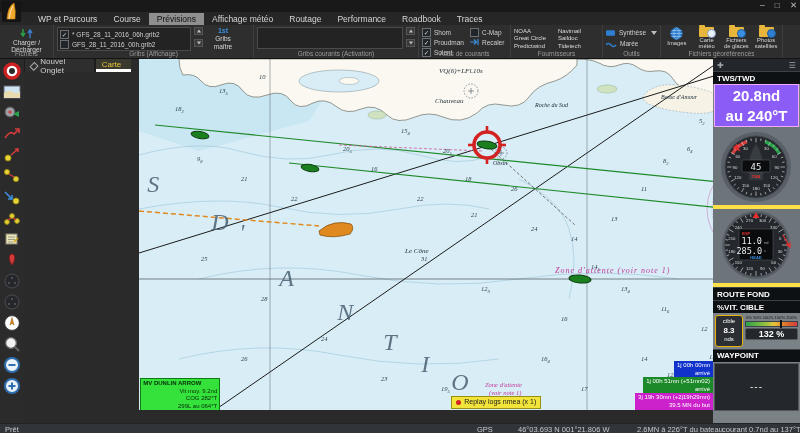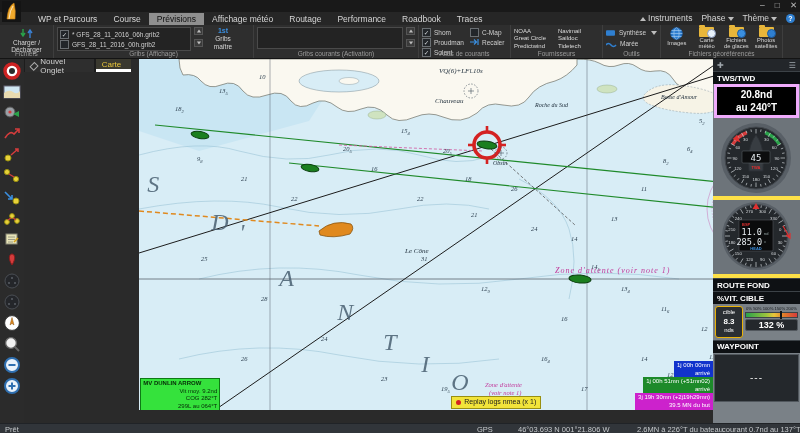--- a/index.html
+++ b/index.html
@@ -63,21 +63,21 @@
   .reddot{width:5px;height:5px;border-radius:50%;background:#d42222;}
   .etabox{right:0;text-align:right;color:#fff;padding:1px 3px;}
   .eta-blue{top:302px;background:#1133cc;}
   .eta-green{top:318px;background:#1d8a2a;}
   .eta-mag{top:334px;background:#cc22cc;}
 
   
   .instr{width:87px;background:#7a8187;display:flex;flex-direction:column;}
   .instr-head{height:12px;background:#23262a;display:flex;justify-content:space-between;align-items:center;padding:0 4px;color:#9fa6ac;font-size:8px;flex:0 0 auto;}
   .ihdr{height:12px;background:#0e1114;color:#fff;font-weight:bold;font-size:8px;display:flex;align-items:center;padding-left:4px;border-top:1px solid #3c4247;flex:0 0 auto;}
-  .ival{background:#000000;border:3px solid #f0abfc;margin:0 1px;color:#fff;text-align:center;font-weight:bold;font-size:10px;line-height:1.3;padding:1px 0;flex:0 0 auto;}
+  .ival{background:#8b5cf6;border:1px solid #f0abfc;margin:0 1px;color:#fff;text-align:center;font-weight:bold;font-size:15px;line-height:1.3;padding:1px 0;flex:0 0 auto;}
   .gaugebox{background:#fde047;flex:0 0 auto;text-align:center;}
   .vitrow{display:flex;gap:2px;padding:2px;flex:0 0 auto;}
   .ciblebox{width:26px;background:#2b2f33;border:1px solid #eab308;border-radius:3px;color:#fff;text-align:center;font-size:6px;line-height:1.3;padding:2px 0;}
   .ciblebox .big{font-size:8px;font-weight:bold;}
   .vitright{flex:1;display:flex;flex-direction:column;gap:1px;}
   .scalelabels{display:flex;justify-content:space-between;font-size:4.2px;color:#15181b;padding:0 1px;}
   .gradbar{height:4px;background:linear-gradient(90deg,#2aa24a 0%,#9bc43e 40%,#e8c53a 55%,#e07a2a 75%,#d43c3c 100%);position:relative;border:1px solid #3c4247;}
   .gradmark{position:absolute;top:-2px;width:2px;height:8px;background:#101214;left:66%;}
   .vitval{background:#24282c;border:1px solid #51575d;color:#fff;font-weight:bold;font-size:9px;text-align:center;border-radius:2px;}
   .wpbox{height:46px;background:#24282c;border:1px solid #51575d;margin:1px;color:#e8e8e8;display:flex;align-items:center;justify-content:center;font-size:10px;letter-spacing:1px;flex:0 0 auto;}
@@ -122,26 +122,20 @@
 
   <div class="menubar">
     <span class="mtab">WP et Parcours</span>
     <span class="mtab">Course</span>
     <span class="mtab active">Prévisions</span>
     <span class="mtab">Affichage météo</span>
     <span class="mtab">Routage</span>
     <span class="mtab">Performance</span>
     <span class="mtab">Roadbook</span>
     <span class="mtab">Traces</span>
-    <span class="menu-right">
-      <span><span class="caret up"></span> <span>Instruments</span></span>
-      <span><span>Phase</span><span class="caret"></span></span>
-      <span><span>Thème</span><span class="caret"></span></span>
-      <span class="helpc">?</span>
-    </span>
   </div>
 
   <div class="ribbon">
     <div class="rgroup" style="width:54px;">
       <div class="rbtn" style="padding-top:1px;">
         <svg width="14" height="11" viewBox="0 0 14 11">
           <path d="M3,1 L3,7 M1,5 L3,8 L5,5" stroke="#2aa24a" stroke-width="1.4" fill="none"></path>
           <path d="M10,10 L10,3 M8,5 L10,2 L12,5" stroke="#3a7fd0" stroke-width="1.4" fill="none"></path>
         </svg>
         <span>Charger / Décharger</span>

